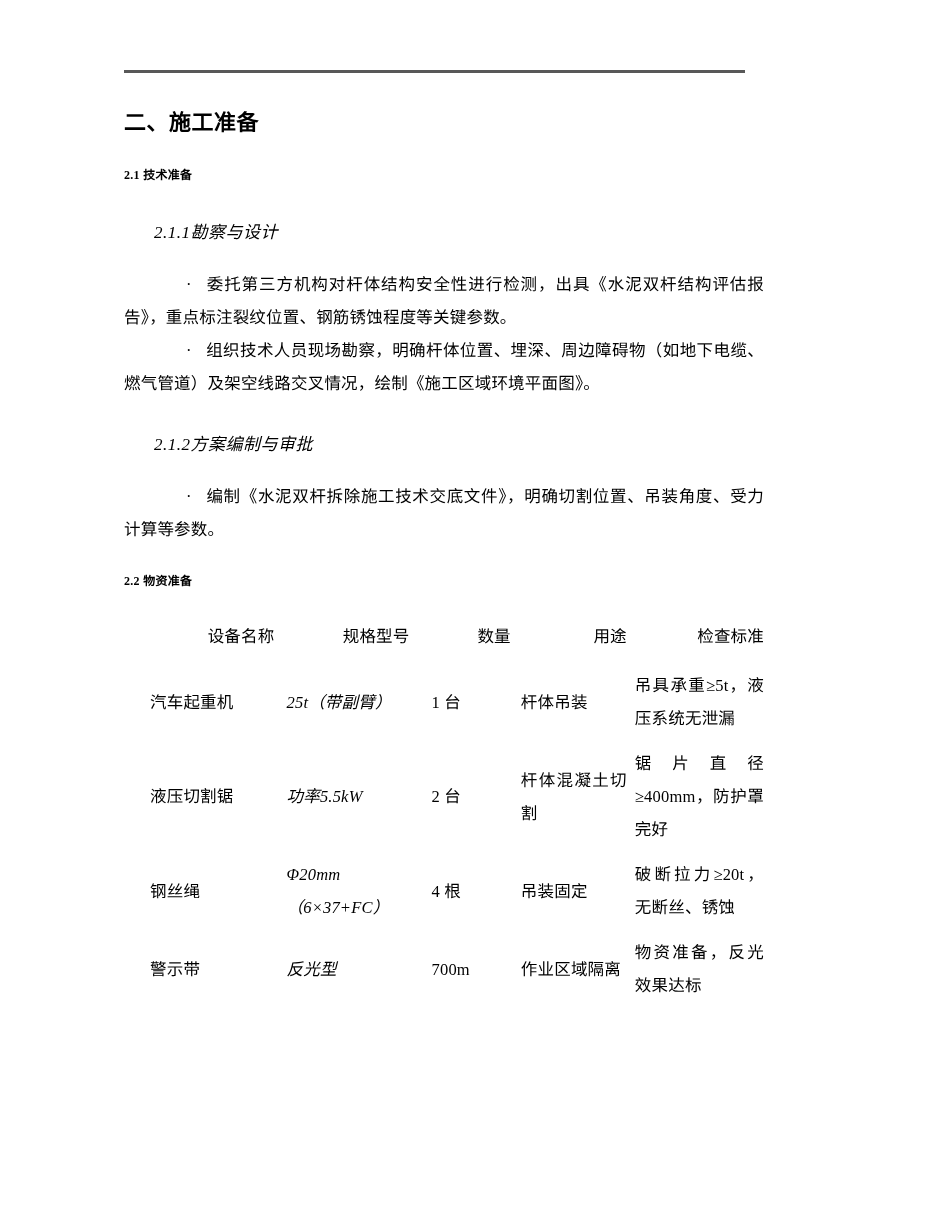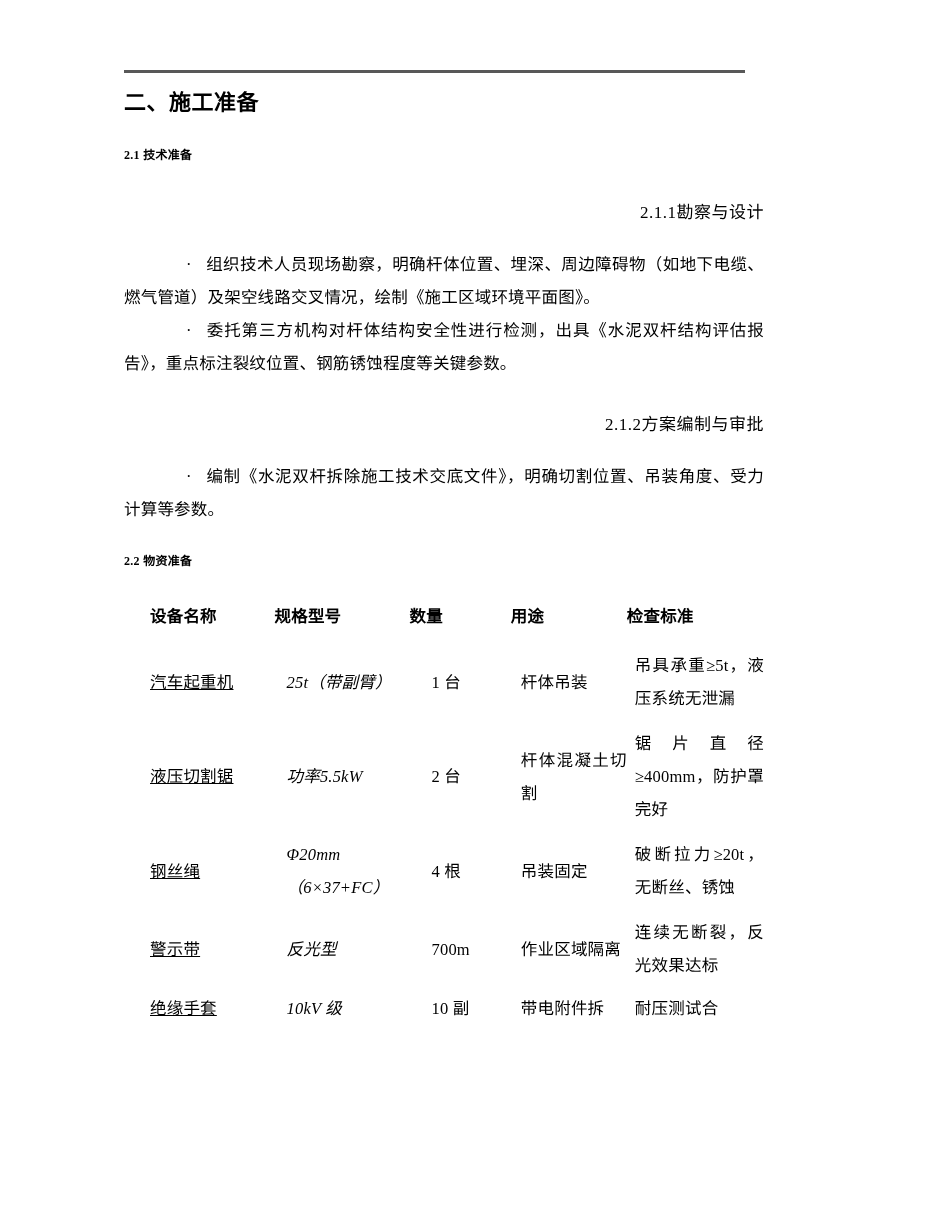--- a/index.html
+++ b/index.html
@@ -33,21 +33,21 @@
     top: 70px;
     width: 621px;
     height: 3px;
     background: #585858;
   }
 
   
   .content {
     position: absolute;
     left: 124px;
-    top: 86px;
+    top: 106px;
     width: 640px;
   }
 
   h1.sec-h1 {
     font-size: 22px;
     font-weight: bold;
     margin: 0 0 0 0;
     padding: 0;
     line-height: 34px;
     letter-spacing: 0.5px;
@@ -59,25 +59,25 @@
     font-weight: bold;
     margin: 22px 0 0 0;
     padding: 0;
     line-height: 26px;
     letter-spacing: 0.3px;
   }
 
   h3.sec-h3 {
     font-size: 17px;
     font-weight: normal;
+    font-style: italic;
     margin: 32px 0 0 30px;
     padding: 0;
     line-height: 26px;
     letter-spacing: 0.5px;
-    text-align: right;
   }
 
   .para-block {
     margin-top: 22px;
   }
 
   p.bullet-para {
     margin: 0;
     padding: 0;
     font-size: 16.5px;
@@ -110,34 +110,34 @@
   table.matl-table th,
   table.matl-table td {
     border: 0;
     padding: 0;
     vertical-align: middle;
     font-size: 16.5px;
     line-height: 33px;
     letter-spacing: 0.2px;
   }
   table.matl-table th {
-    font-weight: bold;
-    text-align: left;
+    font-weight: normal;
+    text-align: right;
     padding-bottom: 10px;
     white-space: nowrap;
     margin-top: 24px;
   }
   table.matl-table td {
     text-align: justify;
     text-justify: inter-ideograph;
     text-align-last: left;
     padding-top: 6px;
     padding-bottom: 6px;
   }
-  table.matl-table td.c-name   { width: 118px; text-align: center; text-align-last: left; text-decoration: underline; }
+  table.matl-table td.c-name   { width: 118px; text-align: center; text-align-last: left; }
   table.matl-table td.c-spec   { width: 128px; padding-left: 12px; font-style: italic; }
   table.matl-table td.c-qty    { width: 96px;  text-align: right; text-align-last: left; padding-left: 22px; white-space: nowrap; }
   table.matl-table td.c-use    { width: 110px; padding-left: 10px; }
   table.matl-table td.c-std    { width: 130px; padding-left: 8px; }
 
   table.matl-table th.c-name   { width: 118px; }
   table.matl-table th.c-spec   { width: 128px; }
   table.matl-table th.c-qty    { width: 96px;  }
   table.matl-table th.c-use    { width: 110px; }
   table.matl-table th.c-std    { width: 130px; }
@@ -156,22 +156,22 @@
 
   <div class="content">
 
     <h1 class="sec-h1">二、施工准备</h1>
 
     <h2 class="sec-h2">2.1 技术准备</h2>
 
     <h3 class="sec-h3">2.1.1勘察与设计</h3>
 
     <div class="para-block">
+      <p class="bullet-para"><span class="bullet">·</span><span>委托第三方机构对杆体结构安全性进行检测，出具《水泥双杆结构评估报告》，重点标注裂纹位置、钢筋锈蚀程度等关键参数。</span></p>
       <p class="bullet-para"><span class="bullet">·</span><span>组织技术人员现场勘察，明确杆体位置、埋深、周边障碍物（如地下电缆、燃气管道）及架空线路交叉情况，绘制《施工区域环境平面图》。</span></p>
-      <p class="bullet-para"><span class="bullet">·</span><span>委托第三方机构对杆体结构安全性进行检测，出具《水泥双杆结构评估报告》，重点标注裂纹位置、钢筋锈蚀程度等关键参数。</span></p>
     </div>
 
     <h3 class="sec-h3">2.1.2方案编制与审批</h3>
 
     <div class="para-block">
       <p class="bullet-para"><span class="bullet">·</span><span>编制《水泥双杆拆除施工技术交底文件》，明确切割位置、吊装角度、受力计算等参数。</span></p>
     </div>
 
     <h2 class="sec-h2 matl">2.2 物资准备</h2>
 
@@ -206,27 +206,20 @@
             <td class="c-spec">Φ20mm（6×37+FC）</td>
             <td class="c-qty">4 根</td>
             <td class="c-use">吊装固定</td>
             <td class="c-std">破断拉力≥20t，无断丝、锈蚀</td>
           </tr>
           <tr>
             <td class="c-name">警示带</td>
             <td class="c-spec">反光型</td>
             <td class="c-qty">700m</td>
             <td class="c-use">作业区域隔离</td>
-            <td class="c-std">连续无断裂，反光效果达标</td>
-          </tr>
-          <tr class="last-row">
-            <td class="c-name">绝缘手套</td>
-            <td class="c-spec">10kV 级</td>
-            <td class="c-qty">10 副</td>
-            <td class="c-use">带电附件拆</td>
-            <td class="c-std">耐压测试合</td>
+            <td class="c-std">物资准备，反光效果达标</td>
           </tr>
         </tbody>
       </table>
     </div>
 
   </div>
 </div>
 
 </body></html>

